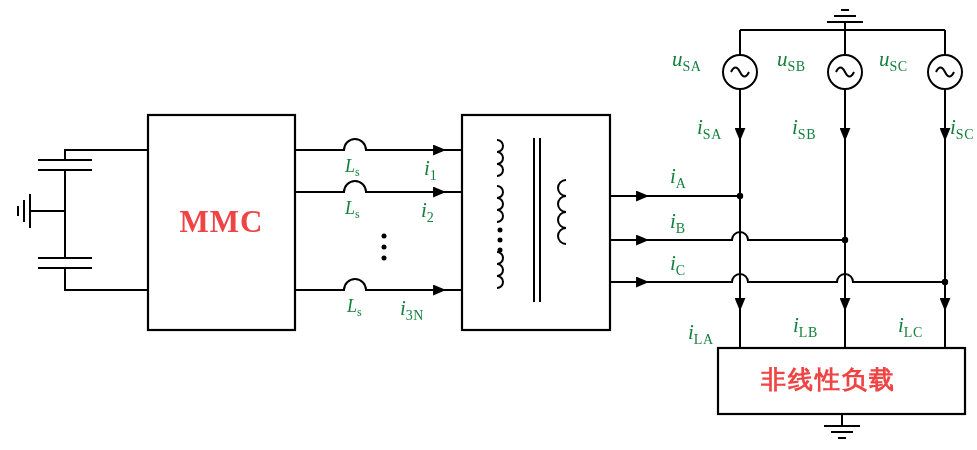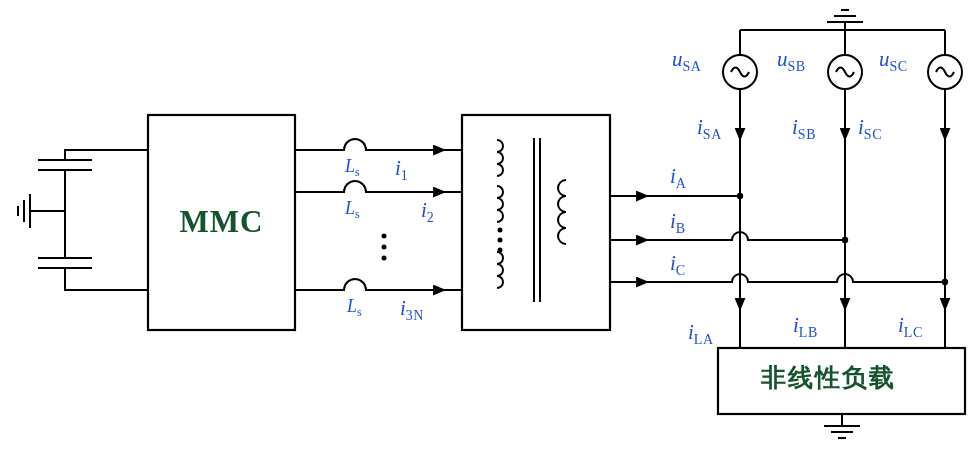--- a/index.html
+++ b/index.html
@@ -8,45 +8,45 @@
     width:977px;height:450px;
     background:#ffffff;
     font-family:"Liberation Serif","DejaVu Serif",serif;
     overflow:hidden;
   }
   .art{position:absolute;left:0;top:0;}
   .lbl{
     position:absolute;
     font-size:21px;
     font-style:italic;
-    color:#1d4ed8;
+    color:#15803d;
     white-space:nowrap;
     line-height:1;
   }
   .lbl sub{
     font-style:normal;
     font-size:14px;
     line-height:1;
     vertical-align:-5px;
     letter-spacing:0.5px;
   }
   .lbl-sm{font-size:18px;}
   .lbl-sm sub{font-size:12px;vertical-align:-4px;}
   .block-label{
     position:absolute;
     font-style:normal;
     font-weight:bold;
-    color:#14532d;
+    color:#ef4444;
     text-align:center;
     line-height:1;
   }
   .mmc-label{left:148px;top:206px;width:147px;font-size:31px;letter-spacing:1px;}
   .load-label{
     left:718px;top:367px;width:221px;font-size:25px;letter-spacing:2px;
-    font-family:Liberation Mono, monospace;
+    font-family:Liberation Serif, serif;
   }
 </style>
 </head>
 <body>
 
 <div class="canvas">
 
   <svg class="art" width="977" height="450" viewBox="0 0 977 450">
     <defs>
       <marker id="arr" viewBox="0 0 12 10" refX="11" refY="5" markerWidth="13" markerHeight="11" markerUnits="userSpaceOnUse" orient="auto">
@@ -156,33 +156,33 @@
   </svg>
 
   <span class="block-label mmc-label">MMC</span>
 
   <span class="block-label load-label">非线性负载</span>
 
   <span class="lbl lbl-sm" style="left:345px;top:157px"><i>L</i><sub>s</sub></span>
   <span class="lbl lbl-sm" style="left:345px;top:199px"><i>L</i><sub>s</sub></span>
   <span class="lbl lbl-sm" style="left:347px;top:297px"><i>L</i><sub>s</sub></span>
 
-  <span class="lbl" style="left:395px;top:158px"><i>i</i><sub>1</sub></span>
+  <span class="lbl" style="left:424px;top:158px"><i>i</i><sub>1</sub></span>
   <span class="lbl" style="left:421px;top:200px"><i>i</i><sub>2</sub></span>
   <span class="lbl" style="left:400px;top:298px"><i>i</i><sub>3N</sub></span>
 
   <span class="lbl" style="left:670px;top:166px"><i>i</i><sub>A</sub></span>
   <span class="lbl" style="left:670px;top:211px"><i>i</i><sub>B</sub></span>
   <span class="lbl" style="left:670px;top:253px"><i>i</i><sub>C</sub></span>
 
   <span class="lbl" style="left:672px;top:49px"><i>u</i><sub>SA</sub></span>
   <span class="lbl" style="left:777px;top:49px"><i>u</i><sub>SB</sub></span>
   <span class="lbl" style="left:879px;top:49px"><i>u</i><sub>SC</sub></span>
 
   <span class="lbl" style="left:697px;top:117px"><i>i</i><sub>SA</sub></span>
   <span class="lbl" style="left:792px;top:117px"><i>i</i><sub>SB</sub></span>
-  <span class="lbl" style="left:858px;top:117px"><i>i</i><sub>SC</sub></span>
+  <span class="lbl" style="left:950px;top:117px"><i>i</i><sub>SC</sub></span>
 
   <span class="lbl" style="left:688px;top:322px"><i>i</i><sub>LA</sub></span>
   <span class="lbl" style="left:793px;top:315px"><i>i</i><sub>LB</sub></span>
   <span class="lbl" style="left:898px;top:315px"><i>i</i><sub>LC</sub></span>
 
 </div>
 
 </body></html>

